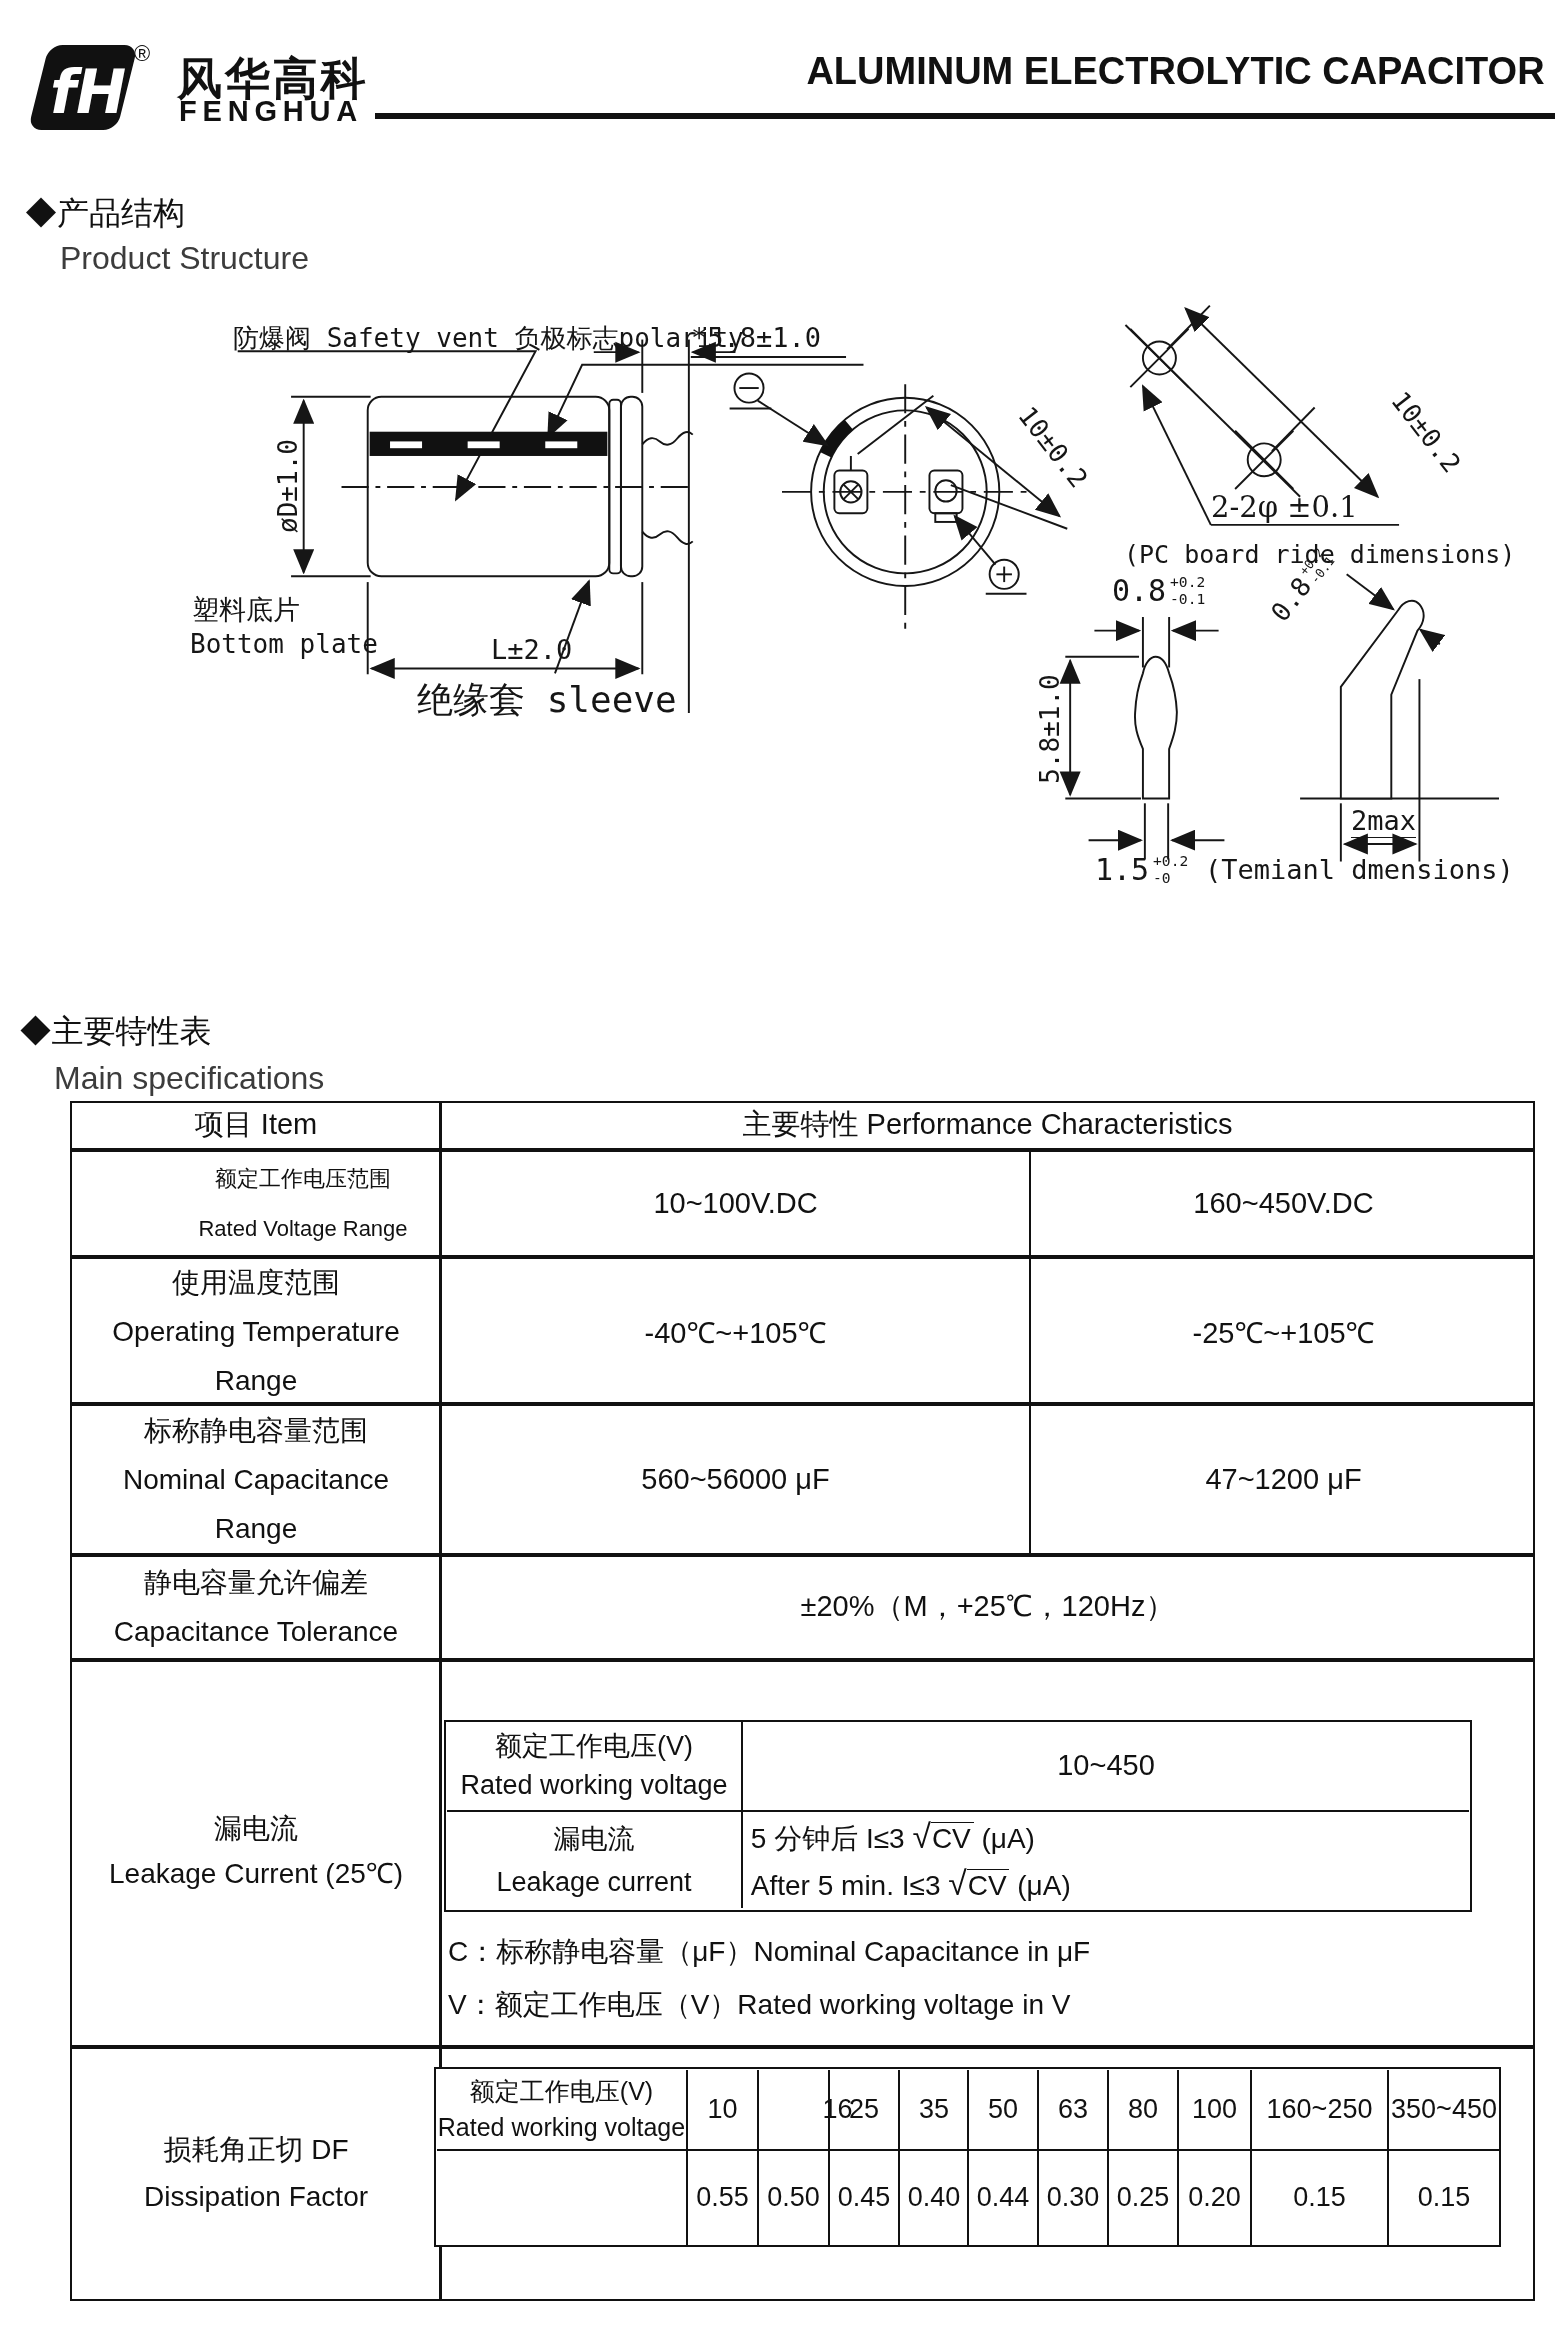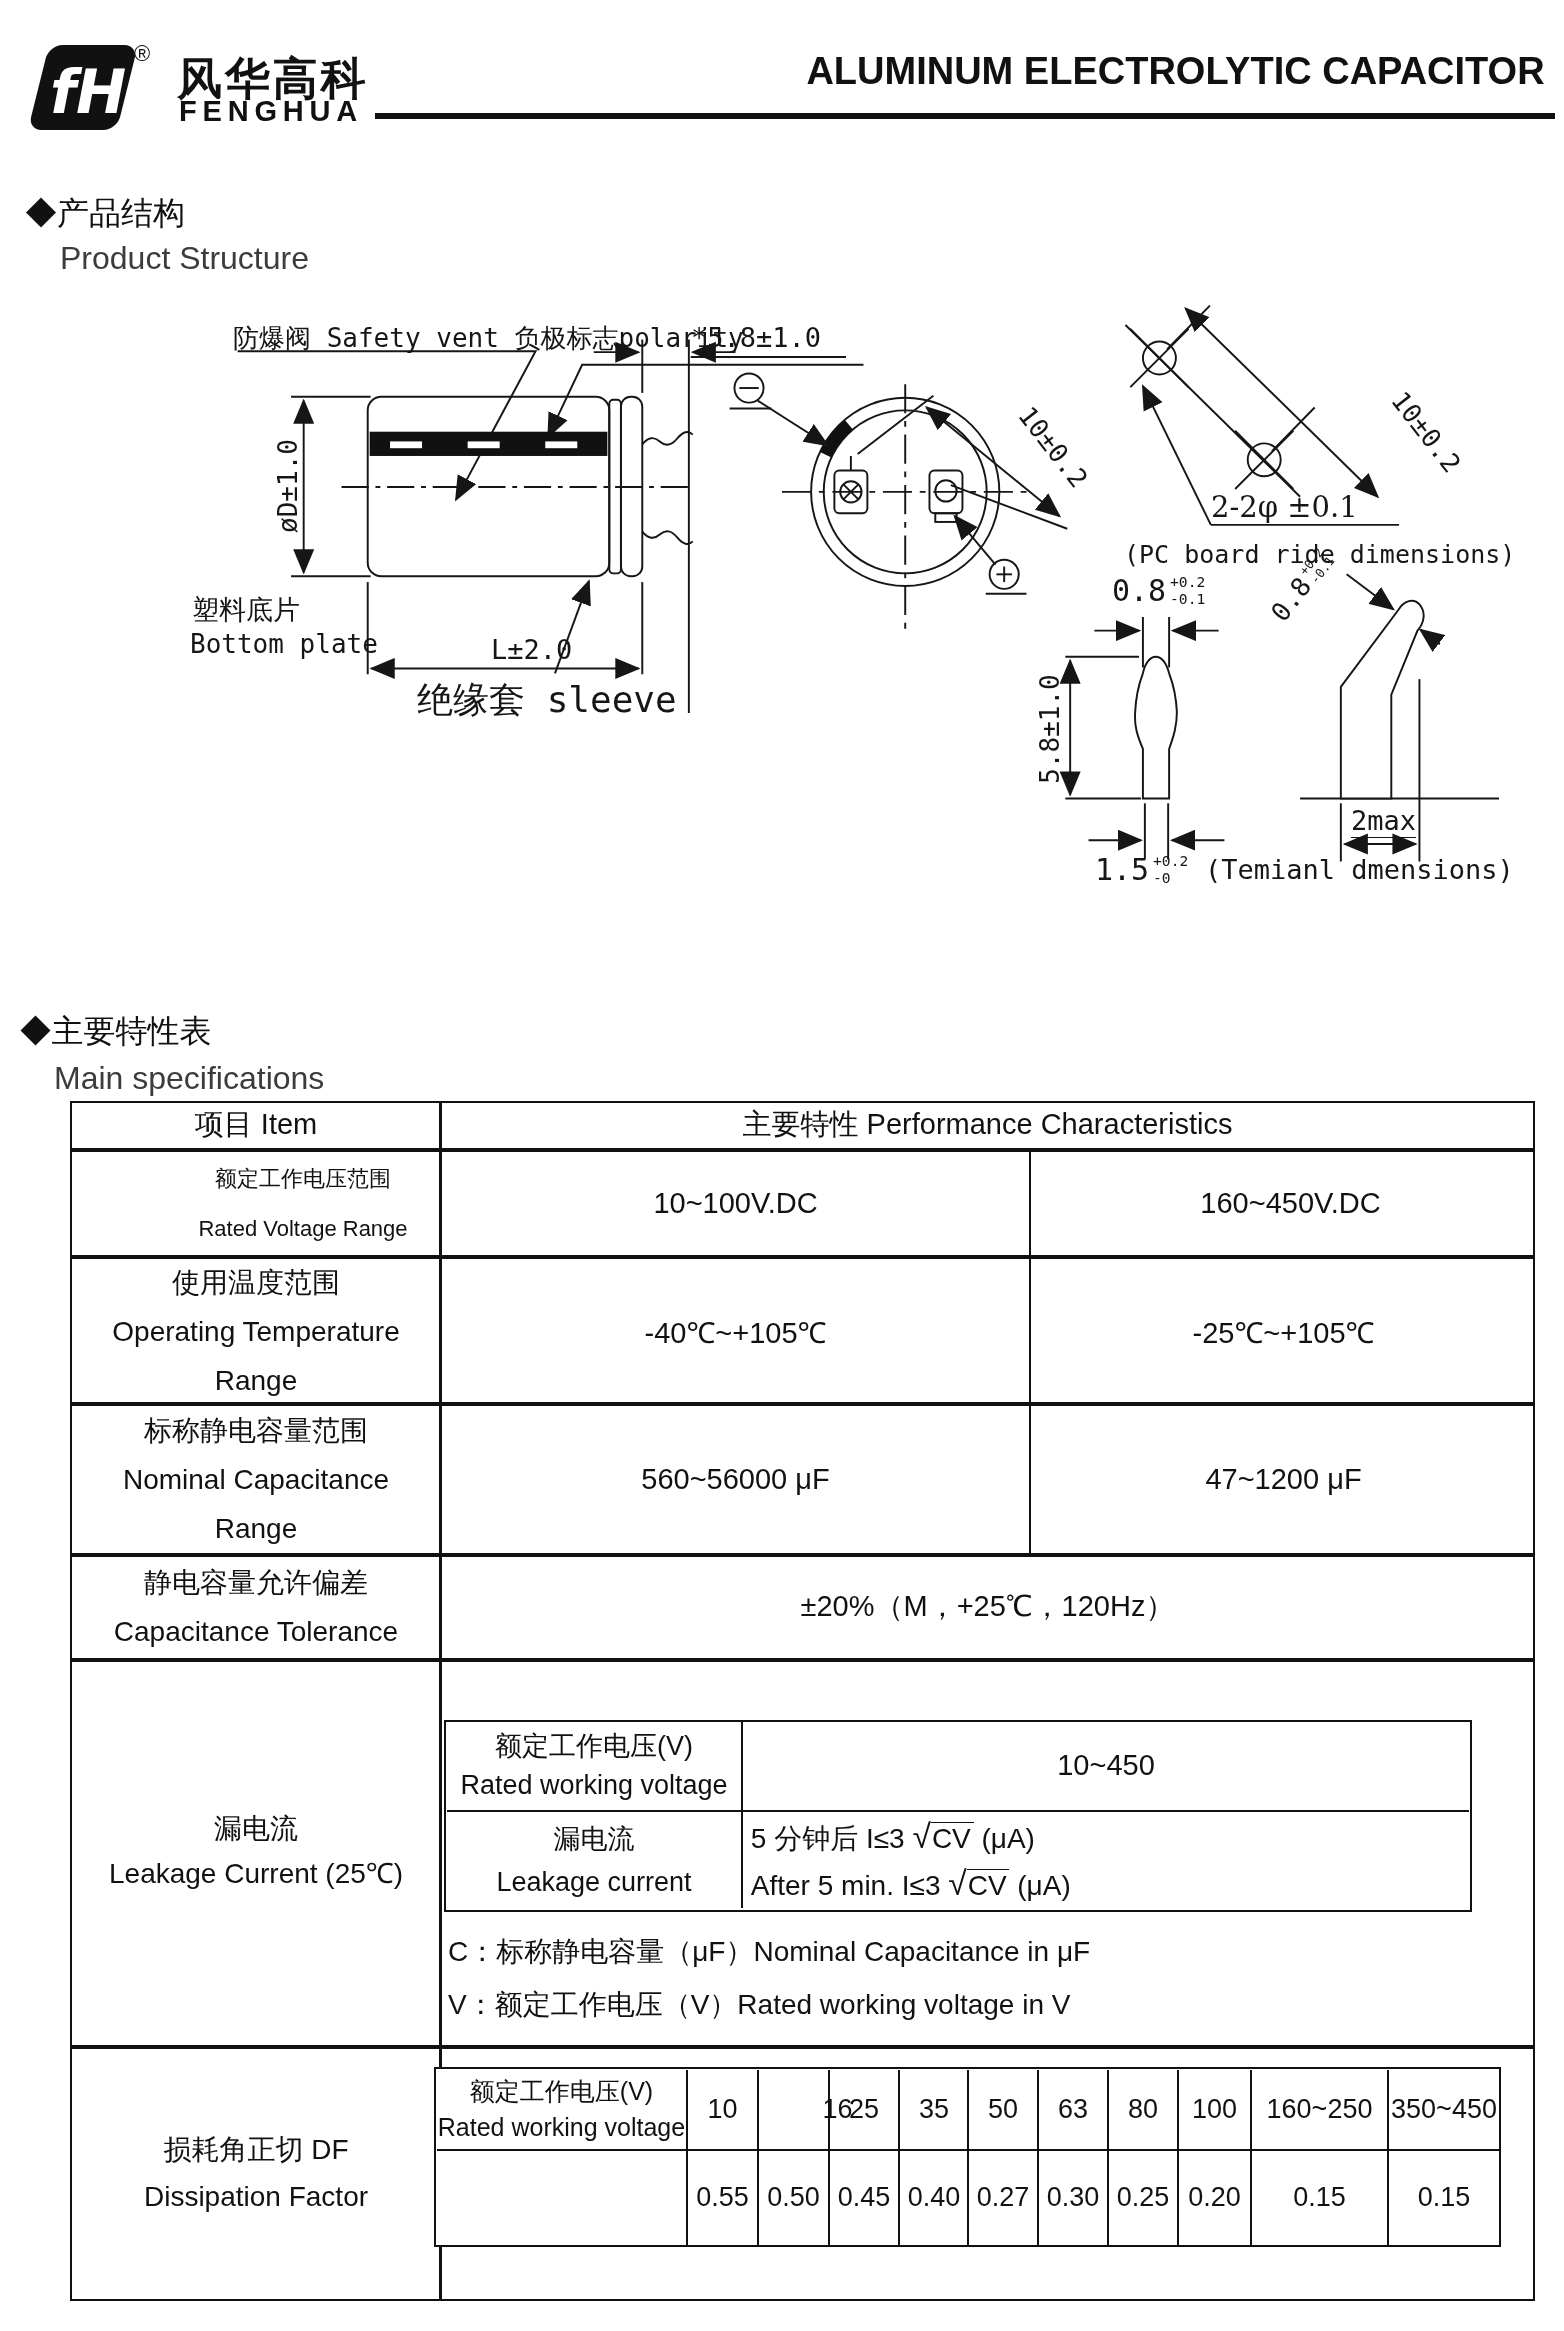--- a/index.html
+++ b/index.html
@@ -204,21 +204,21 @@
     <span>主要特性 Performance Characteristics</span>
   </div>
 
   <div class="cell" style="left:73px;top:1152px;width:366px;height:103px;font-size:22px;line-height:50px;margin-left:47px;">
     <span>额定工作电压范围</span>
     <span>Rated Voltage Range</span>
   </div>
   <div class="cellrow" style="left:442px;top:1152px;width:587px;height:103px;font-size:29px;">
     <span>10~100V.DC</span>
   </div>
-  <div class="cellrow" style="left:1031px;top:1152px;width:505px;height:103px;font-size:29px;margin-left:7px;">
+  <div class="cellrow" style="left:1031px;top:1152px;width:505px;height:103px;font-size:29px;">
     <span>160~450V.DC</span>
   </div>
 
   <div class="cell" style="left:73px;top:1259px;width:366px;height:144px;font-size:28px;line-height:49px;">
     <span>使用温度范围</span>
     <span>Operating Temperature</span>
     <span>Range</span>
   </div>
   <div class="cellrow" style="left:442px;top:1259px;width:587px;height:144px;font-size:29px;">
     <span>-40℃~+105℃</span>
@@ -336,21 +336,21 @@
   <div class="cellrow" style="left:759px;top:2151px;width:69px;height:93px;font-size:27px;">
       <span>0.50</span>
     </div>
   <div class="cellrow" style="left:830px;top:2151px;width:68px;height:93px;font-size:27px;">
       <span>0.45</span>
     </div>
   <div class="cellrow" style="left:900px;top:2151px;width:68px;height:93px;font-size:27px;">
       <span>0.40</span>
     </div>
   <div class="cellrow" style="left:969px;top:2151px;width:68px;height:93px;font-size:27px;">
-      <span>0.27</span>
+      <span>0.44</span>
     </div>
   <div class="cellrow" style="left:1039px;top:2151px;width:68px;height:93px;font-size:27px;">
       <span>0.30</span>
     </div>
   <div class="cellrow" style="left:1109px;top:2151px;width:68px;height:93px;font-size:27px;">
       <span>0.25</span>
     </div>
   <div class="cellrow" style="left:1179px;top:2151px;width:71px;height:93px;font-size:27px;">
       <span>0.20</span>
     </div>

